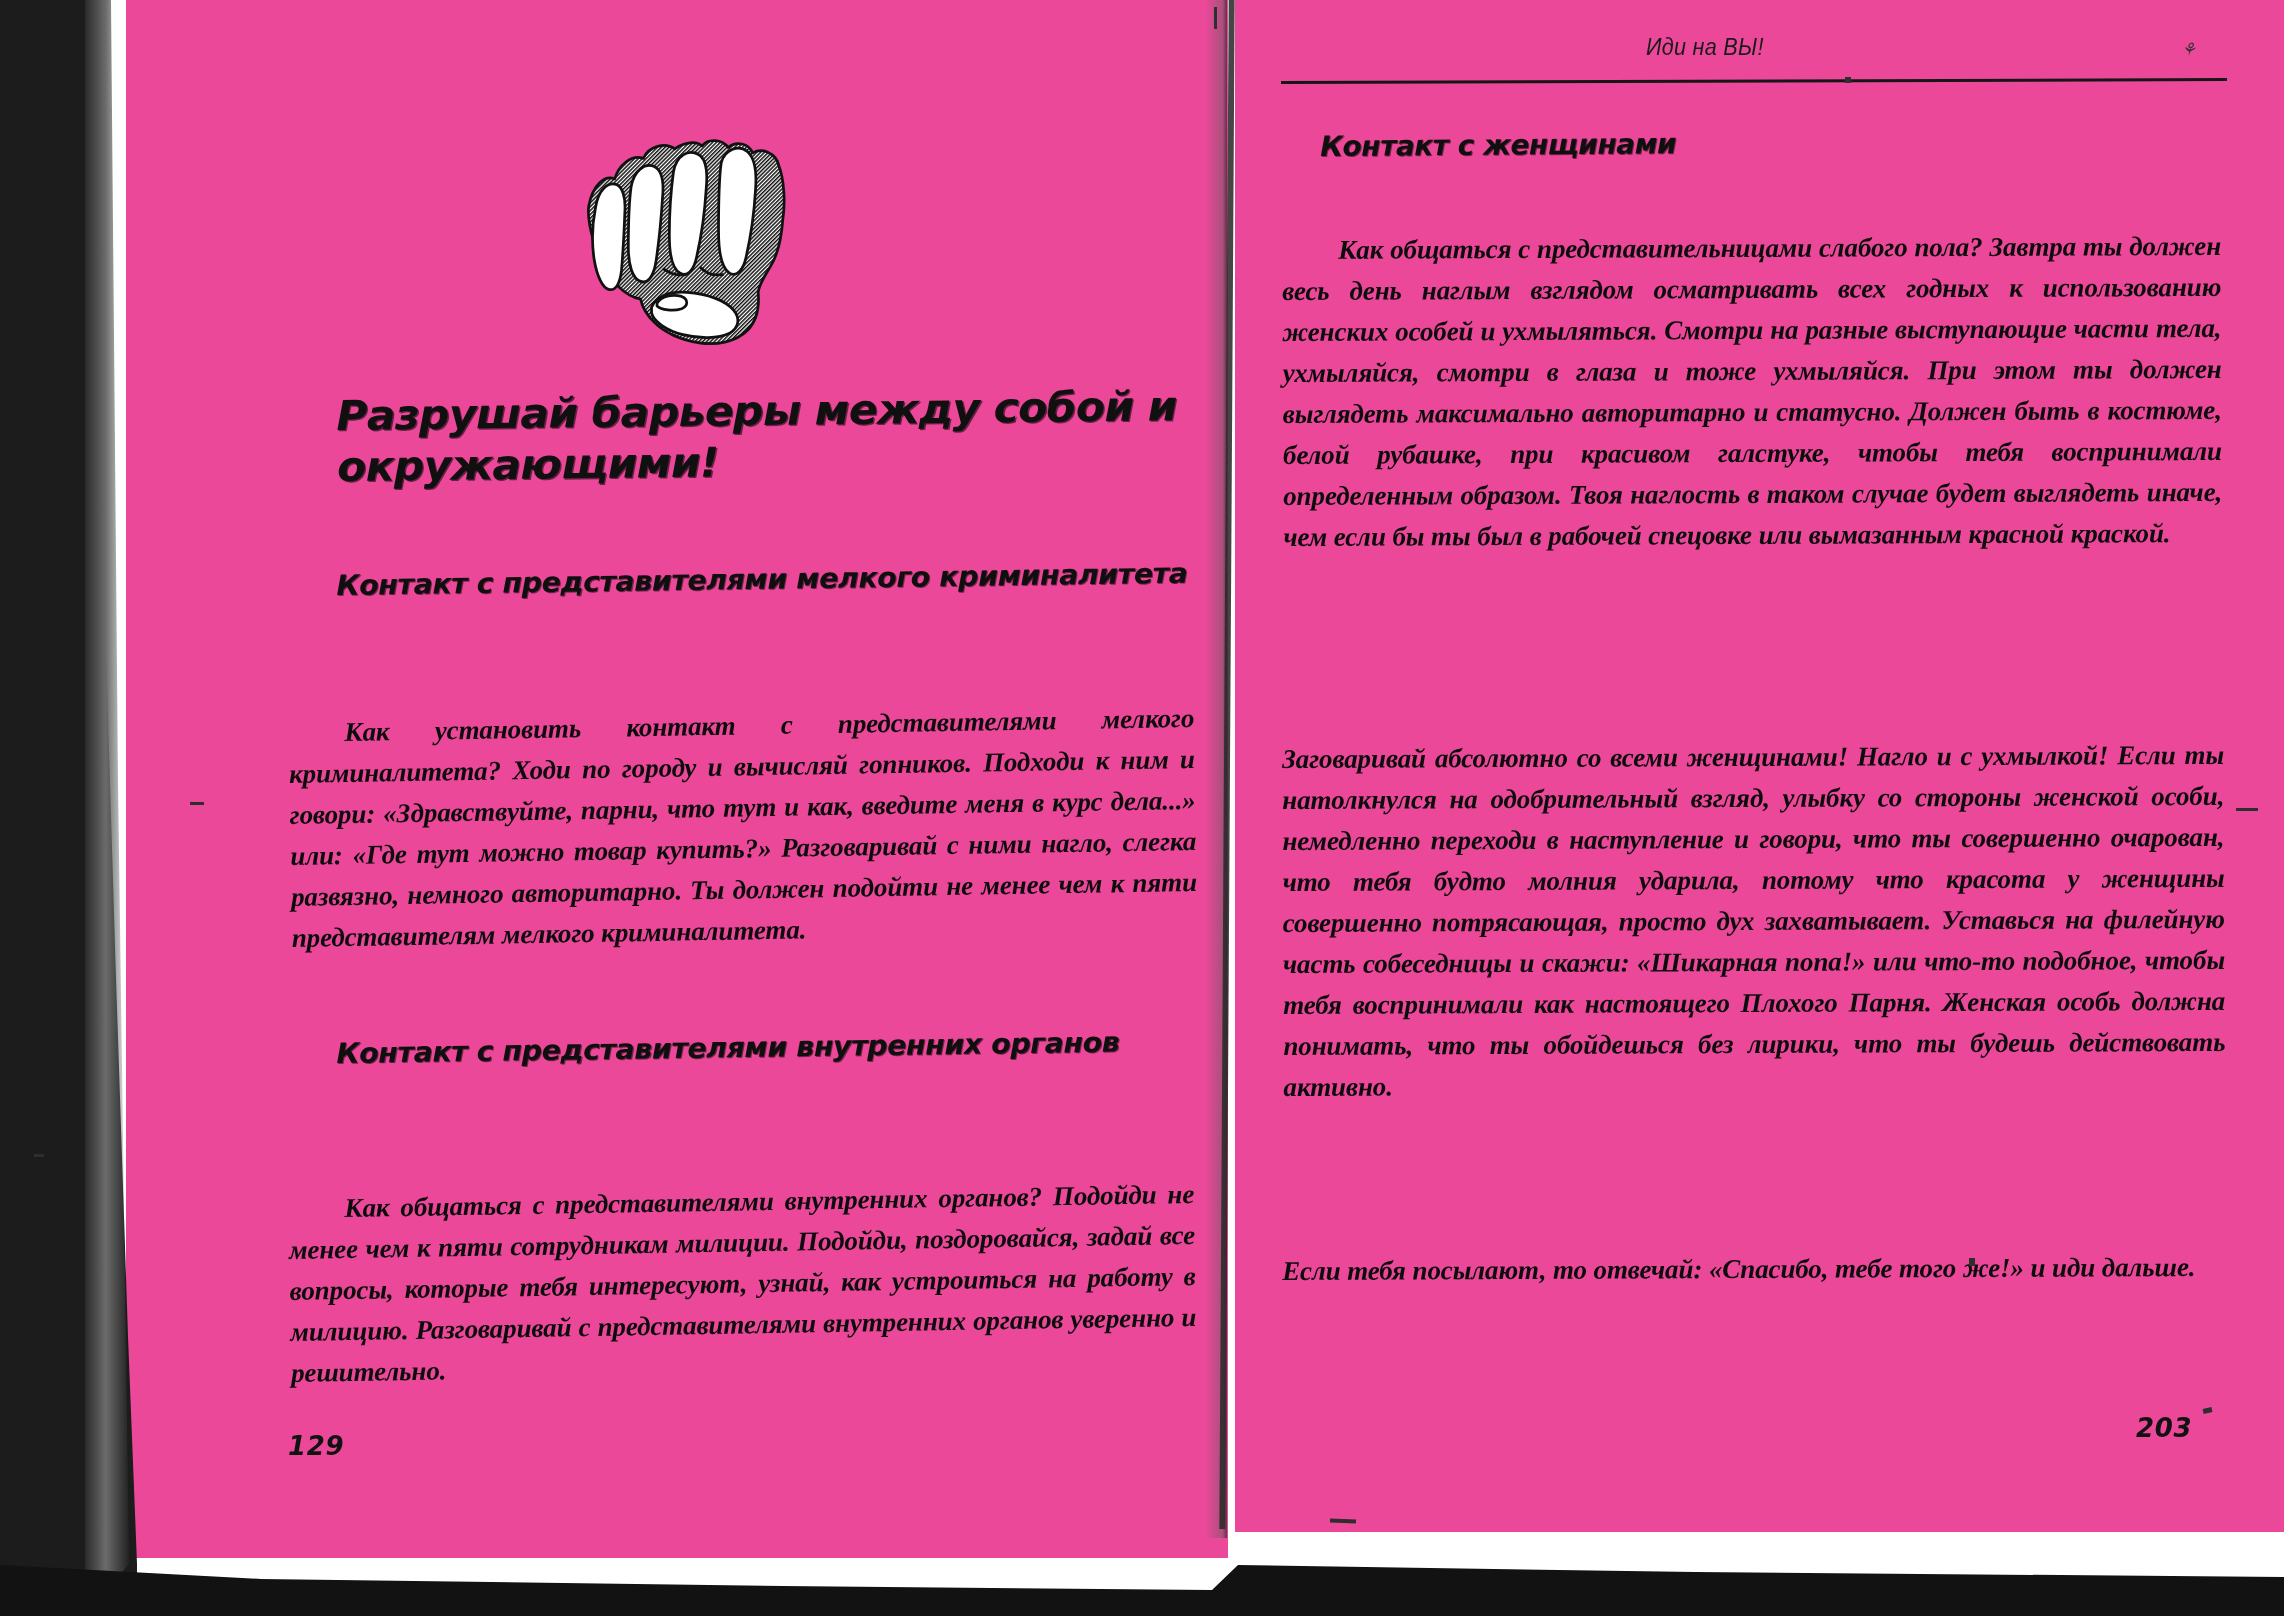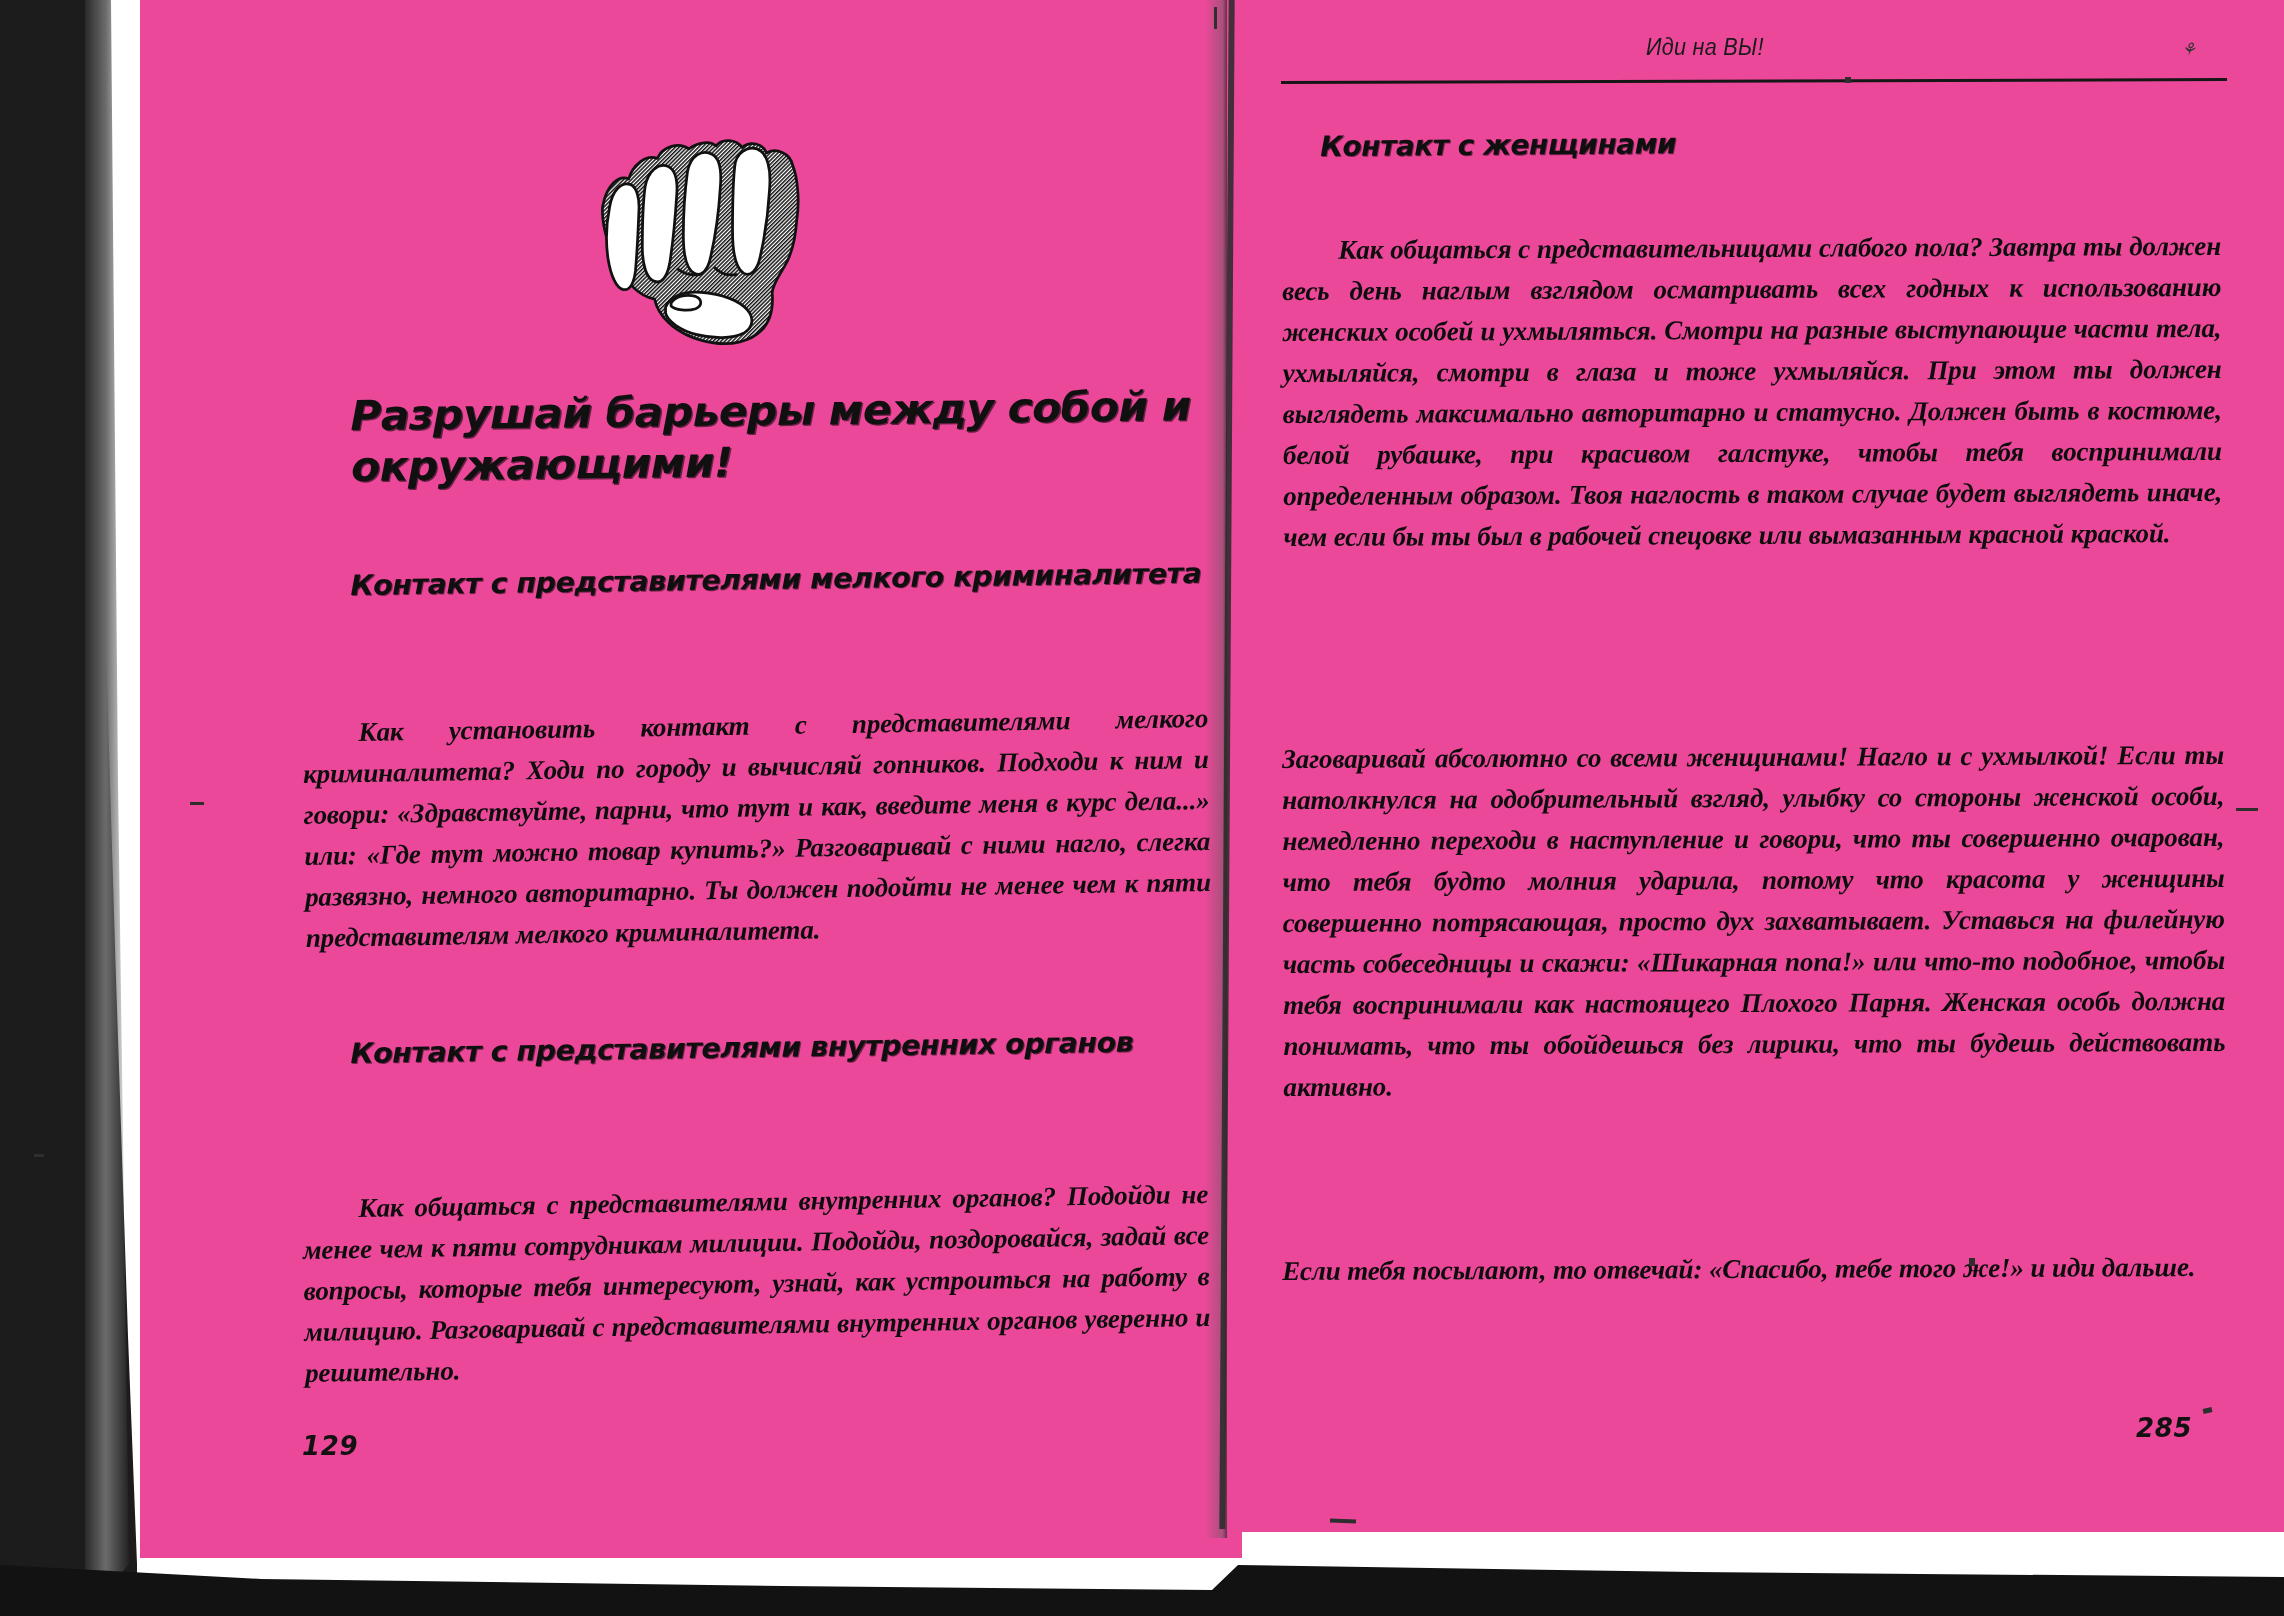--- a/index.html
+++ b/index.html
@@ -56,21 +56,21 @@
     position: absolute;
     background: #2e2e2e;
   }
 
   
   .page-sheet {
     position: absolute;
     background: #ec4899;
     font-style: italic;
   }
-  #left-page  { left: 140px;  top: 0;  width: 1102px; height: 1558px; }
+  #left-page  { left: 126px;  top: 0;  width: 1102px; height: 1558px; }
   #right-page { left: 1235px; top: 0;  width: 1049px; height: 1532px; }
 
   
   .running-head-row {
     position: absolute;
     left: 46px; top: 34px;
     width: 942px;
     height: 42px;
   }
   .running-head {
@@ -265,21 +265,21 @@
     <div class="head-rule"></div>
 
     <div class="sec-head-right" id="sec-head-r">Контакт с женщинами</div>
 
     <p class="para indent" id="para-r1">Как общаться с представительницами слабого пола? Завтра ты должен весь день наглым взглядом осматривать всех годных к использованию женских особей и ухмыляться. Смотри на разные выступающие части тела, ухмыляйся, смотри в глаза и тоже ухмыляйся. При этом ты должен выглядеть максимально авторитарно и статусно. Должен быть в костюме, белой рубашке, при красивом галстуке, чтобы тебя воспринимали определенным образом. Твоя наглость в таком случае будет выглядеть иначе, чем если бы ты был в рабочей спецовке или вымазанным красной краской.</p>
 
     <p class="para" id="para-r2">Заговаривай абсолютно со всеми женщинами! Нагло и с ухмылкой! Если ты натолкнулся на одобрительный взгляд, улыбку со стороны женской особи, немедленно переходи в наступление и говори, что ты совершенно очарован, что тебя будто молния ударила, потому что красота у женщины совершенно потрясающая, просто дух захватывает. Уставься на филейную часть собеседницы и скажи: «Шикарная попа!» или что-то подобное, чтобы тебя воспринимали как настоящего Плохого Парня. Женская особь должна понимать, что ты обойдешься без лирики, что ты будешь действовать активно.</p>
 
     <p class="para" id="para-r3">Если тебя посылают, то отвечай: «Спасибо, тебе того же!» и иди дальше.</p>
 
-    <div class="folio" id="folio-right">285</div>
+    <div class="folio" id="folio-right">203</div>
   </div>
 
   <div class="scan-shadow-left"></div>
   <div class="scan-shadow-left2"></div>
   <div class="scan-gutter-soft"></div>
   <div class="scan-gutter"></div>
   <div class="scan-shadow-bottom"></div>
 
   <div class="scan-speck" style="left:1214px; top:6.5px; width:3.3px; height:22px;"></div>
   <div class="scan-speck" style="left:2203px; top:1408px; width:9px; height:4.6px; transform:rotate(-12deg);"></div>

